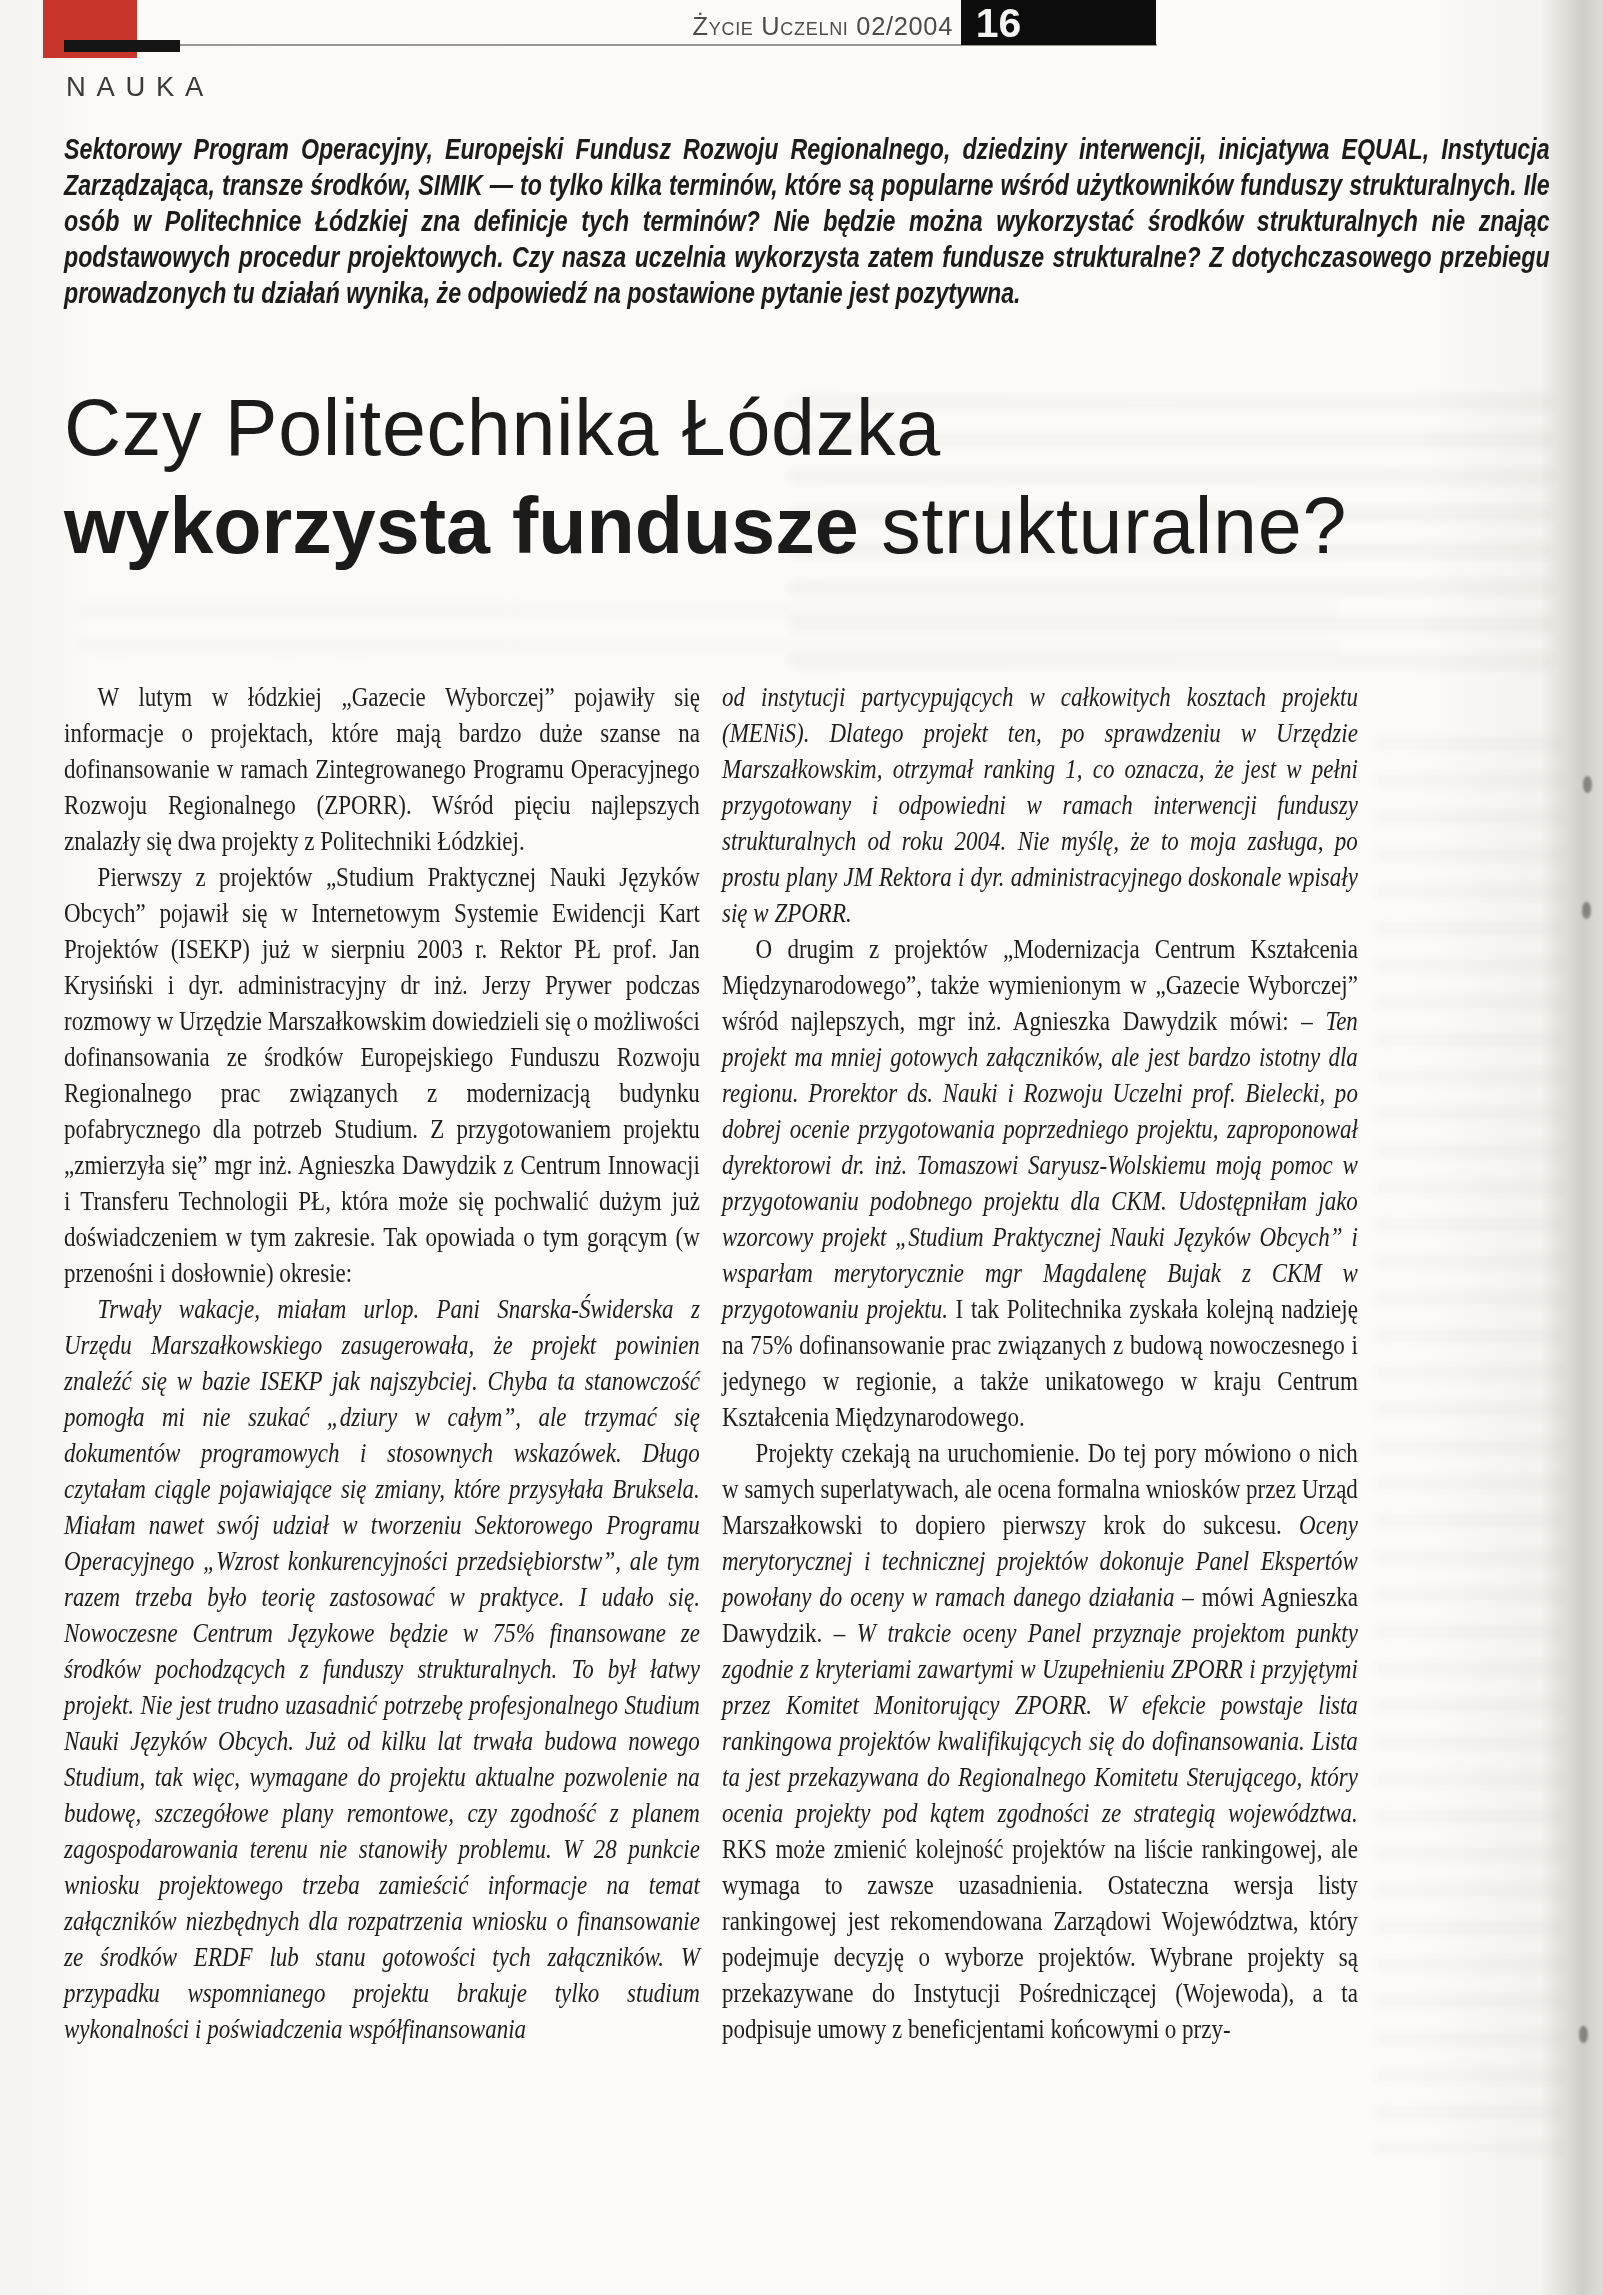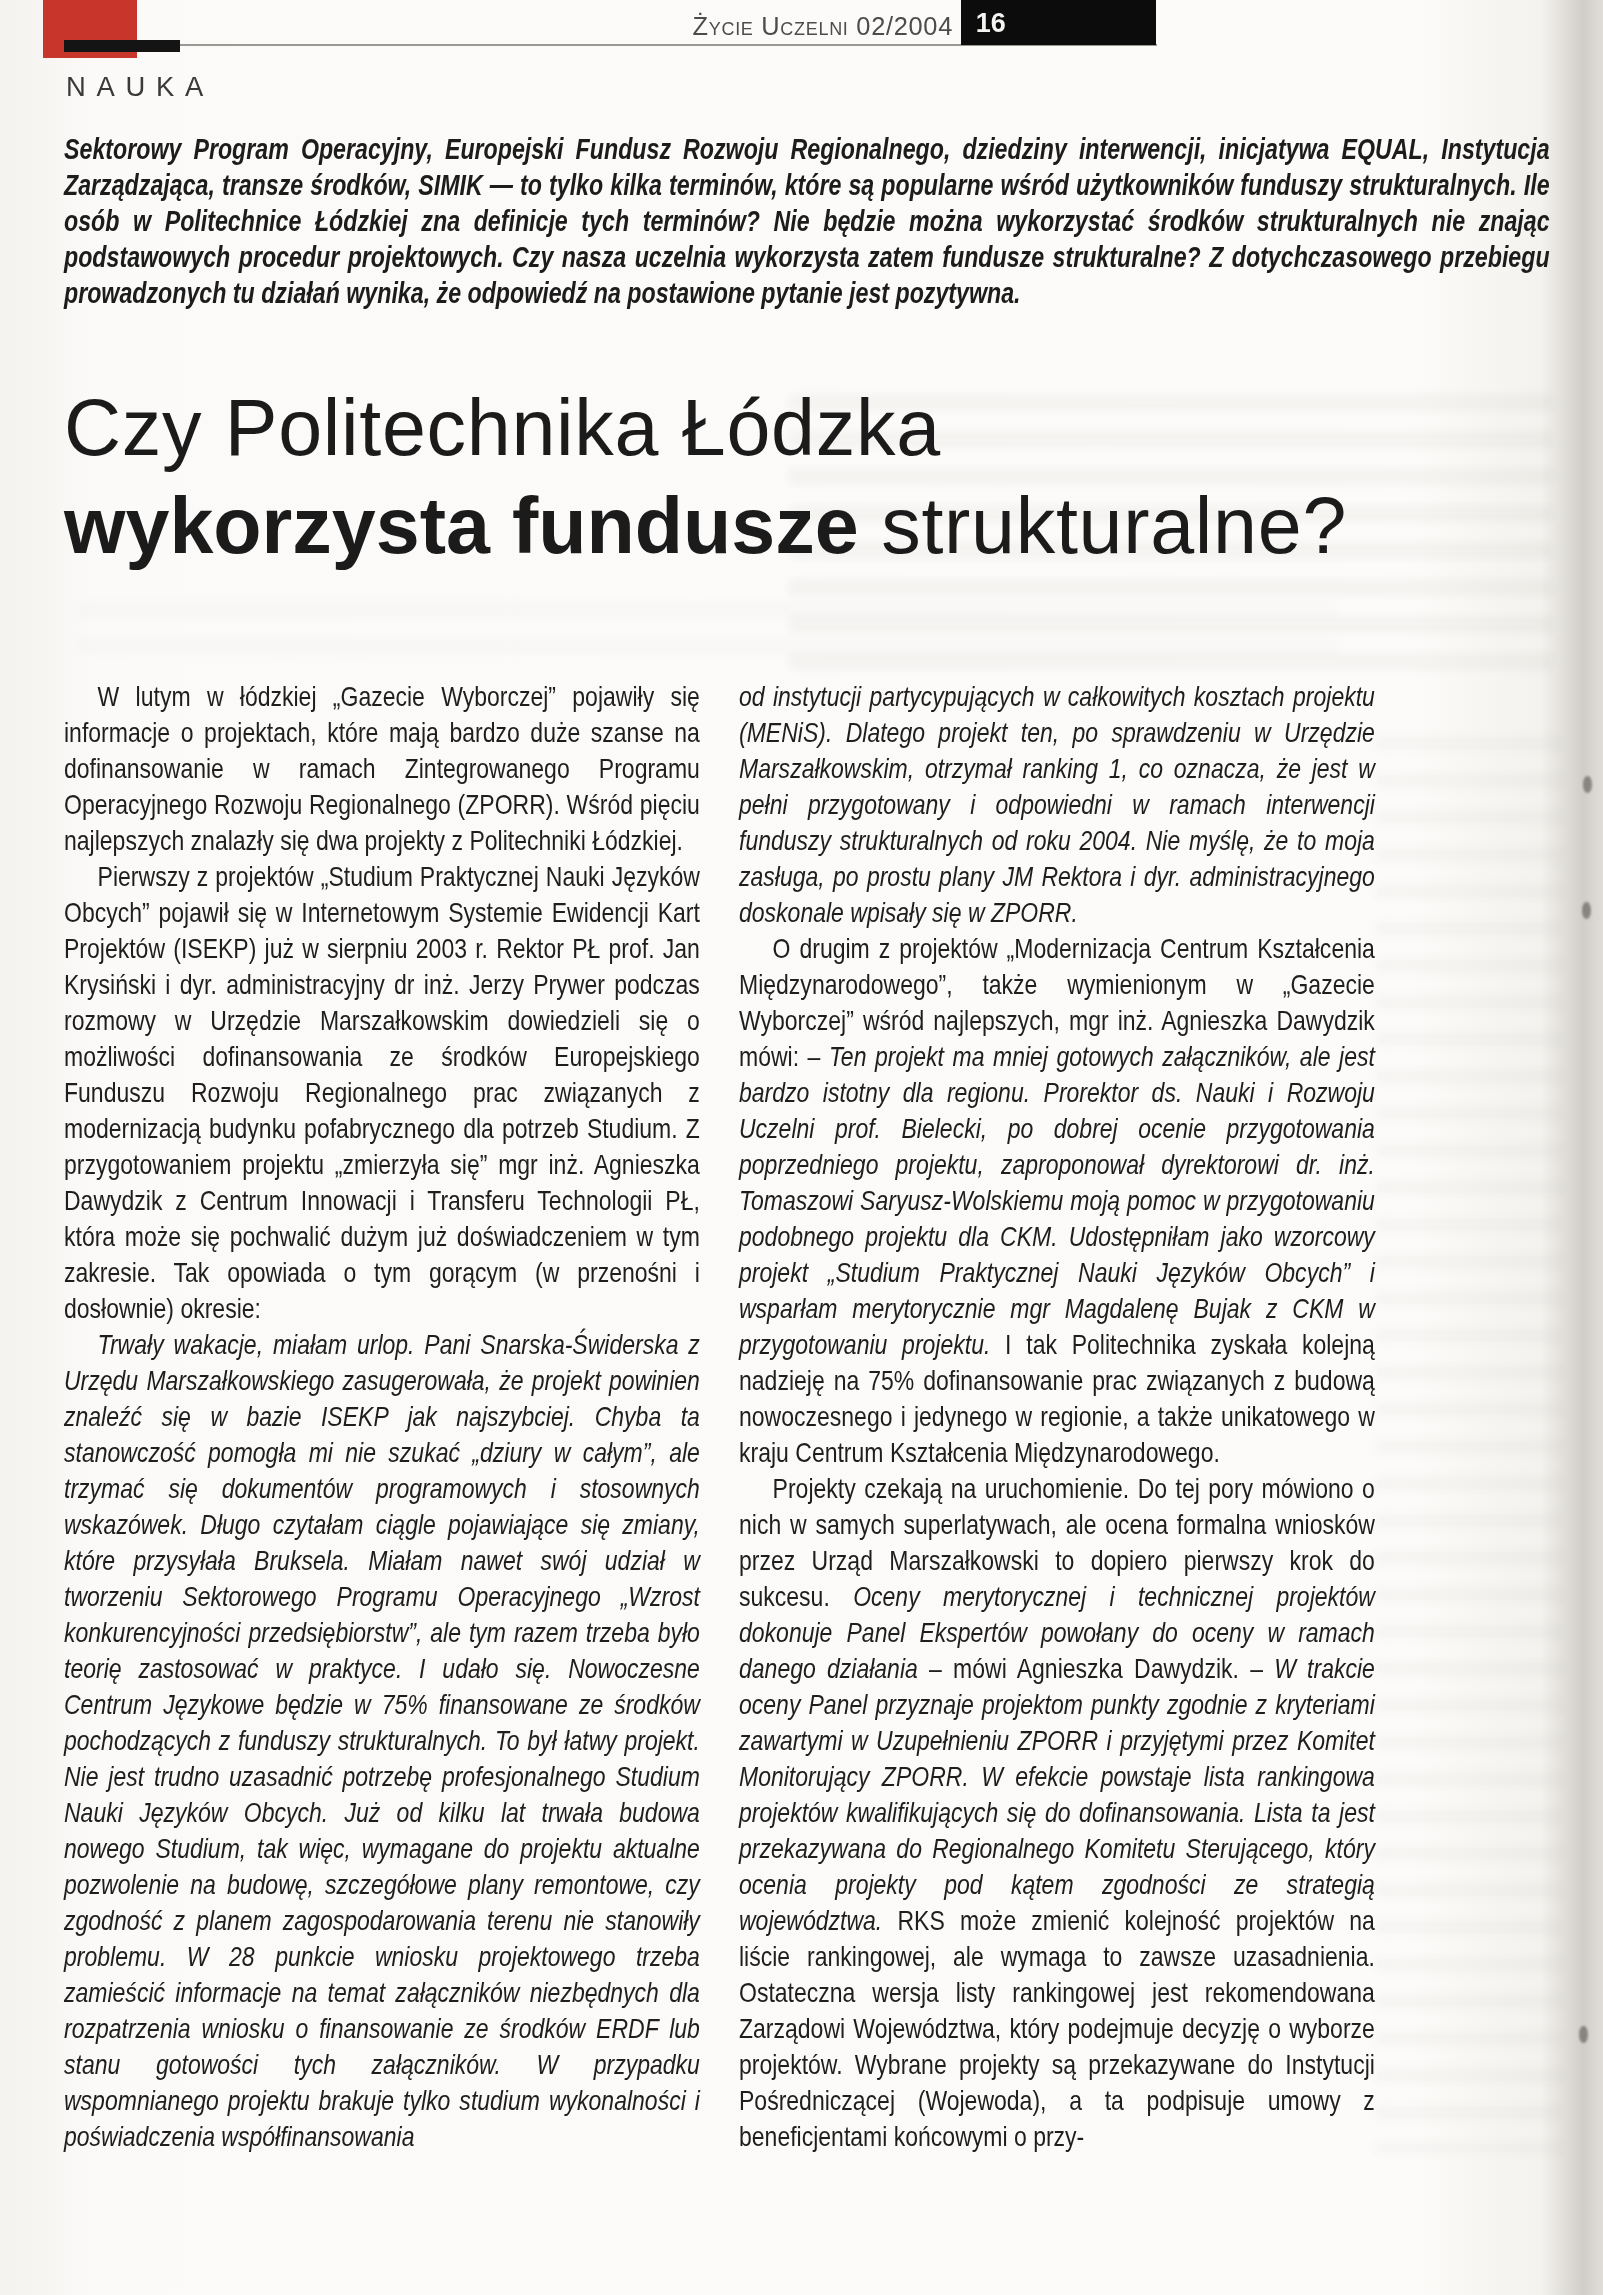--- a/index.html
+++ b/index.html
@@ -9,32 +9,32 @@
     background:linear-gradient(90deg,#f4f2ef 0%, #fbfaf8 6%, #fcfbf9 88%, #f3f1ed 97%, #eceae6 100%);
   }
   
   .red-mark { position:absolute; left:43px; top:0; width:94px; height:58px; background:#c8352b; }
   .header-rule { position:absolute; left:64px; top:44px; width:1093px; height:2px; background:#9a9893; }
   .section-bar { position:absolute; left:64px; top:40px; width:116px; height:12px; background:#141414; }
   .section-label { position:absolute; left:66px; top:55px; font-size:27.4px; letter-spacing:10.7px; color:#3a3a3a; font-weight:400;margin-top:16px; }
   .journal-ref { position:absolute; left:622px; top:10.7px; width:331px; text-align:right;
     font-variant:small-caps; font-size:25.4px; line-height:31px; color:#4c4c4c; letter-spacing:0.7px; }
   .page-badge { position:absolute; left:961px; top:0; width:195px; height:45px; background:#0c0c0c;
-    color:#f4f4f2; font-size:27px; font-weight:700; line-height:47px; padding-left:14.7px; box-sizing:border-box; }
+    color:#f4f4f2; font-size:41px; font-weight:700; line-height:47px; padding-left:14.7px; box-sizing:border-box; }
   
   .lead-wrap { position:absolute; left:64px; top:131px; width:1485px; }
   .lead { width:1857px; transform:scaleX(0.80); transform-origin:0 0;
     font-style:italic; font-weight:700; font-size:29px; line-height:36px; color:#1c1c1c;
     text-align:justify; margin:0; }
   
   .headline { position:absolute; left:64px; top:379px; width:1485px; color:#1b1b1b; }
   .headline .h-line { display:block; font-size:79px; line-height:98px; font-weight:400; letter-spacing:0.7px; white-space:nowrap; }
   .headline .h-bold { font-weight:800; letter-spacing:0px; }
   
-  .columns { position:absolute; left:64px; top:679px; width:1305px; display:flex; gap:39px; }
+  .columns { position:absolute; left:64px; top:679px; width:1305px; display:flex; gap:22px;font-family:Liberation Serif, serif; }
   .col { width:636px; overflow:visible; }
   .col-inner { transform:scaleX(0.84); transform-origin:0 0; width:757px; }
   .para { margin:0; font-size:27.4px; line-height:36px; color:#1e1e1e; text-align:justify; }
   .para.indent { text-indent:40px; }
   .it { font-style:italic; }
   
   .ghost { position:absolute; pointer-events:none;
     background:repeating-linear-gradient(180deg, rgba(70,64,58,0.06) 0px, rgba(70,64,58,0.06) 14.7px, rgba(0,0,0,0) 14.7px, rgba(0,0,0,0) 37px);
     filter:blur(4.7px); }
   .ghost-1 { left:789px; top:395px; width:763px; height:294px; opacity:.75; }

